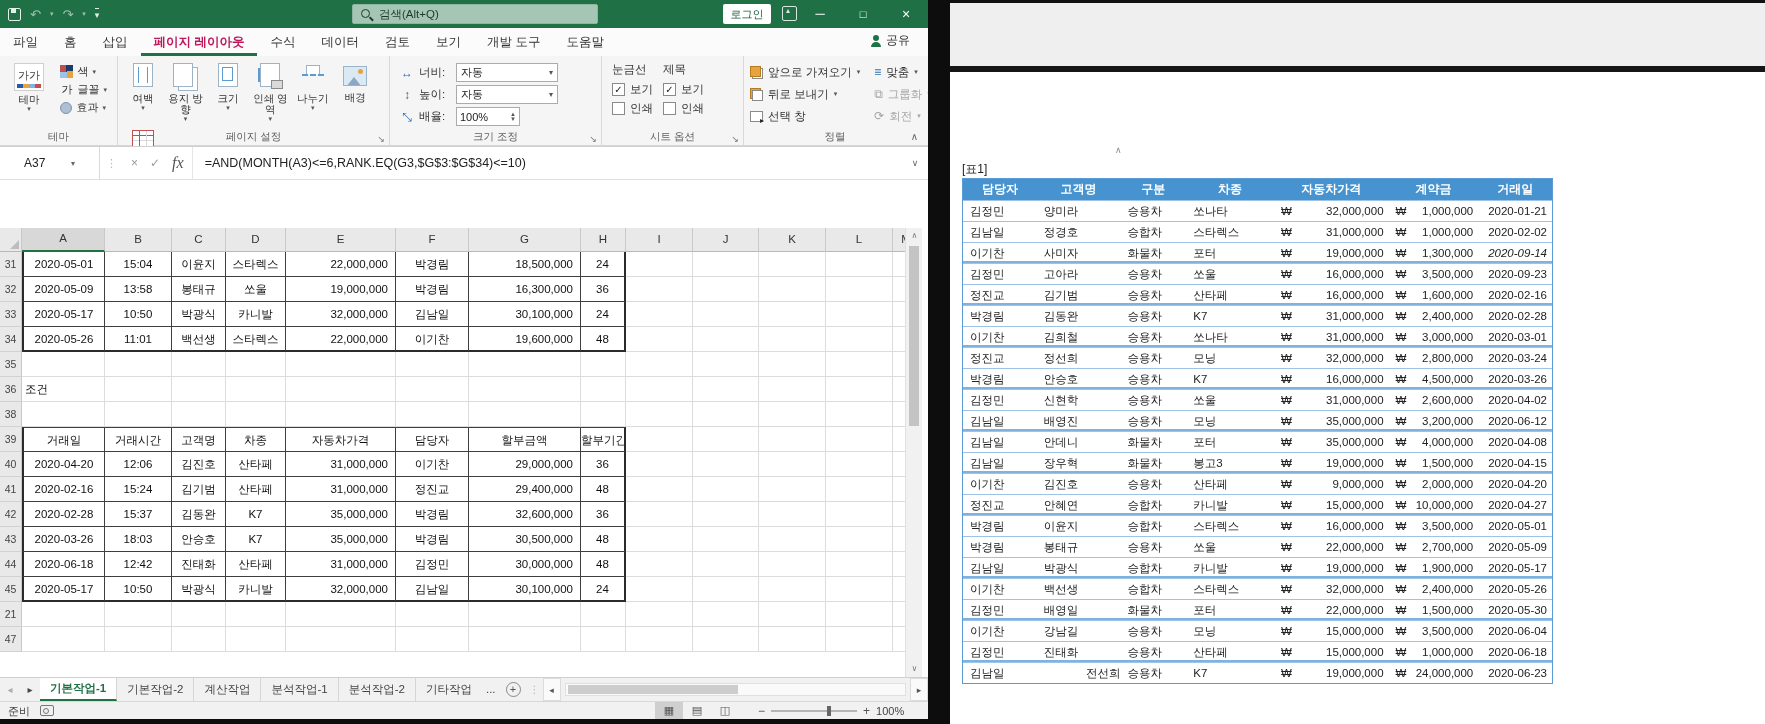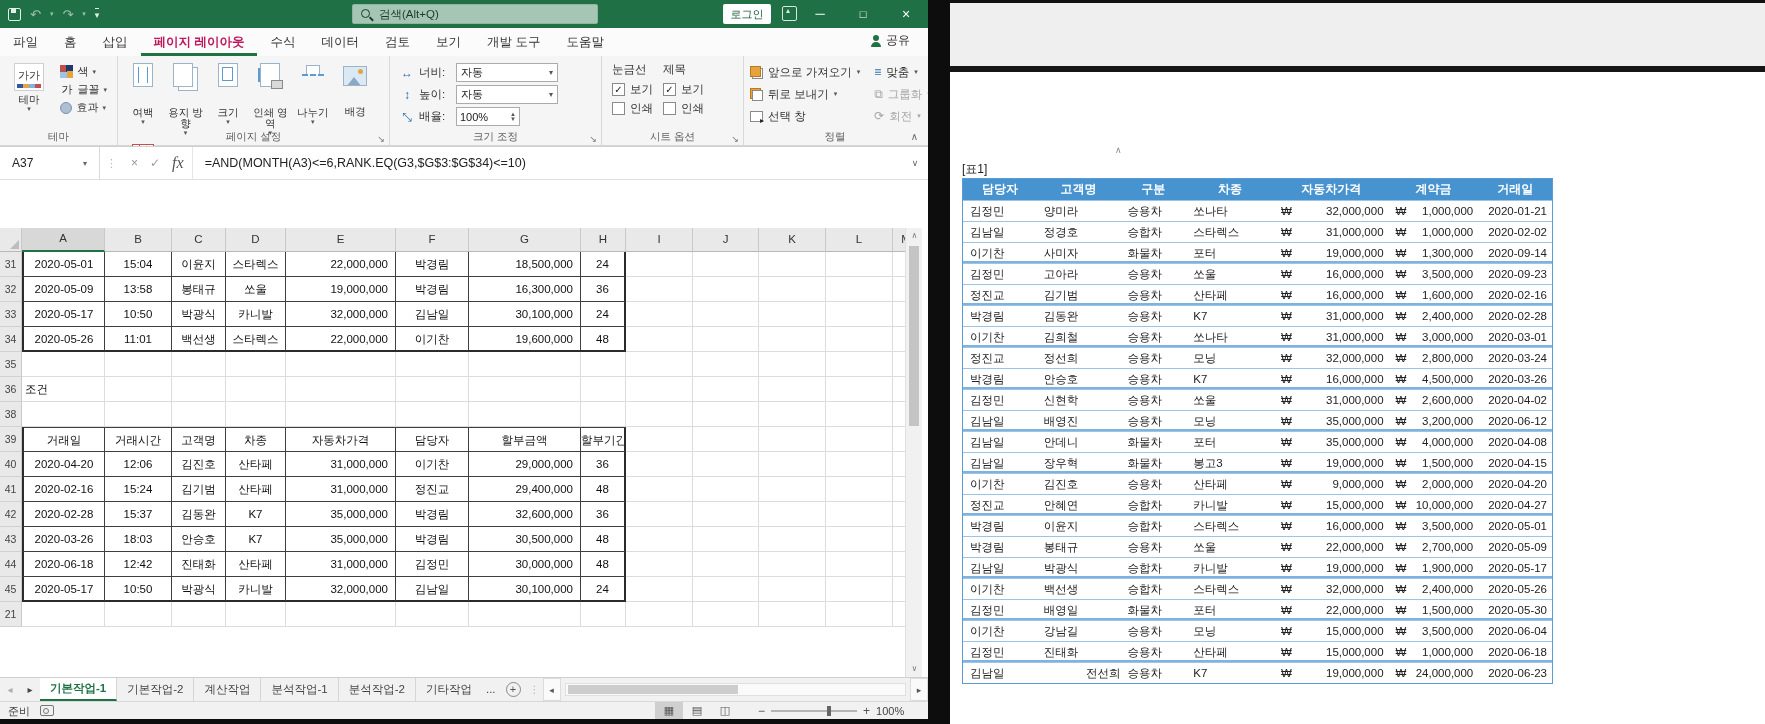--- a/index.html
+++ b/index.html
@@ -58,21 +58,21 @@
     text-align:center; line-height:22px; position:relative; }
   .theme-ic:after { content:""; position:absolute; left:2px; bottom:2px; right:2px; height:4px;
     background:linear-gradient(90deg,#2a5aa3 25%,#e8a33d 25% 50%,#7fb2e5 50% 75%,#c0504d 75%); }
   .vstack { display:inline-flex; flex-direction:column; gap:3px; margin-left:4px; padding-top:4px; vertical-align:top; }
   .smallitem { display:flex; align-items:center; gap:4px; font-size:11px; color:#333; }
   .ic-colors { width:13px; height:13px; background:conic-gradient(#1f3b6e 0 25%,#e8a33d 0 50%,#9dc3e6 0 75%,#c0504d 0); }
   .ic-font { width:13px; height:13px; font-size:11px; line-height:13px; color:#333; text-align:center; }
   .ic-effect { width:12px; height:12px; border-radius:50%; background:#aebfd4; border:1px solid #7d93ad; }
 
   .psbtn { display:inline-flex; flex-direction:column; align-items:center; width:38px; padding-top:3px; vertical-align:top; }
-  .psbtn .blabel { font-size:10.5px; color:#333; line-height:11px; text-align:center; margin-top:20px; }
+  .psbtn .blabel { font-size:10.5px; color:#333; line-height:11px; text-align:center; margin-top:6px; }
   .pg { width:20px; height:24px; background:#fff; border:1px solid #9db3c8; position:relative; }
   .pg-margins:before { content:""; position:absolute; left:4px; right:4px; top:3px; bottom:3px;
     border-left:1px solid #5b9bd5; border-right:1px solid #5b9bd5; }
   .pg-orient { box-shadow:5px 4px 0 -1px #fff, 5px 4px 0 0 #9db3c8; margin-right:5px; }
   .pg-size:before { content:""; position:absolute; left:3px; top:3px; width:9px; height:12px; border:1px solid #5b9bd5; }
   .pg-parea:before { content:""; position:absolute; left:-3px; top:4px; bottom:4px; width:3px; border-left:2px solid #5b9bd5; }
   .pg-parea:after { content:""; position:absolute; right:-4px; bottom:-3px; width:10px; height:7px; background:#d9d9d9; border:1px solid #8a8a8a; }
   .ic-breaks { width:22px; height:24px; position:relative; }
   .ic-breaks:before { content:""; position:absolute; left:4px; right:4px; top:2px; height:8px; border:1px solid #9db3c8; border-bottom:none; background:#fff; }
   .ic-breaks:after { content:""; position:absolute; left:0; right:0; top:11px; border-top:2px dashed #5b9bd5; }
@@ -111,21 +111,21 @@
   .lay-back:after { content:""; position:absolute; right:0; bottom:0; width:9px; height:9px; background:#fff; border:1px solid #8a8a8a; }
   .lay-sel { width:13px; height:11px; background:#fff; border:1px solid #8a8a8a; position:relative; }
   .lay-sel:after { content:"▸"; position:absolute; right:-2px; bottom:-4px; font-size:8px; color:#222; }
   .ic-align { font-size:12px; color:#2f6fad; }
   .ic-gray { font-size:12px; color:#a6a6a6; }
 
   
   .fbar { position:absolute; left:0; top:146px; width:928px; height:34px; background:#fff;
     border-top:1px solid #d0d0d0; border-bottom:1px solid #e0e0e0; display:flex; align-items:center; }
   .namebox { width:100px; height:100%; border-right:1px solid #d9d9d9; display:flex; align-items:center;
-    justify-content:space-between; padding:0 12px; font-size:12px; color:#222; }
+    justify-content:space-between; padding:0 24px; font-size:12px; color:#222; }
   .namebox .dcar { font-size:8px; color:#666; }
   .fdots { color:#b5b5b5; font-size:11px; padding:0 6px; }
   .fbtns { display:flex; gap:12px; padding:0 8px; align-items:center; }
   .fbtn { font-size:12px; color:#9a9a9a; }
   .fx { font-size:16px; color:#555; font-style:italic; font-family:"Liberation Serif","DejaVu Serif",serif; }
   .formula { flex:1; font-size:12.5px; color:#222; padding-left:12px; border-left:1px solid #e6e6e6; height:100%;
     display:flex; align-items:center; }
   .fexp { width:26px; text-align:center; font-size:9px; color:#666; }
   .fext { position:absolute; left:0; top:180px; width:928px; height:48px; background:#fff; }
 
@@ -693,20 +693,36 @@
           <div class="gc al-c" style="width: 110px;"></div>
           <div class="gc al-c" style="width: 73px;"></div>
           <div class="gc al-c" style="width: 112px;"></div>
           <div class="gc al-c" style="width: 45px;"></div>
           <div class="gc al-c" style="width: 67px;"></div>
           <div class="gc al-c" style="width: 66px;"></div>
           <div class="gc al-c" style="width: 67px;"></div>
           <div class="gc al-c" style="width: 67px;"></div>
           <div class="gc al-c" style="width: 27px;"></div>
         </div>
+        <div class="g-row">
+          <div class="rh">47</div>
+          <div class="gc al-c" style="width: 83px;"></div>
+          <div class="gc al-c" style="width: 67px;"></div>
+          <div class="gc al-c" style="width: 54px;"></div>
+          <div class="gc al-c" style="width: 60px;"></div>
+          <div class="gc al-c" style="width: 110px;"></div>
+          <div class="gc al-c" style="width: 73px;"></div>
+          <div class="gc al-c" style="width: 112px;"></div>
+          <div class="gc al-c" style="width: 45px;"></div>
+          <div class="gc al-c" style="width: 67px;"></div>
+          <div class="gc al-c" style="width: 66px;"></div>
+          <div class="gc al-c" style="width: 67px;"></div>
+          <div class="gc al-c" style="width: 67px;"></div>
+          <div class="gc al-c" style="width: 27px;"></div>
+        </div>
       </div>
 
     <div class="vscroll">
       <div class="vs-up">∧</div>
       <div class="vs-thumb"></div>
       <div class="vs-dn">∨</div>
     </div>
 
     <div class="sheetbar">
       <span class="snav dim">◂</span>
@@ -804,21 +820,21 @@
             <div class="c cl" style="width: 66px;">화물차</div>
             <div class="c cl" style="width: 88px;">포터</div>
             <div class="c money" style="width: 115px;">
               <span class="won">₩</span>
               <span class="num">19,000,000</span>
             </div>
             <div class="c money" style="width: 90px;">
               <span class="won">₩</span>
               <span class="num">1,300,000</span>
             </div>
-            <div class="c cr" style="width: 74px;">2020-09-14</div>
+            <div class="c cr" style="width: 74px; font-style: italic;">2020-09-14</div>
           </div>
           <div class="rt-row">
             <div class="c cl" style="width: 74px;">김정민</div>
             <div class="c cl" style="width: 84px;">고아라</div>
             <div class="c cl" style="width: 66px;">승용차</div>
             <div class="c cl" style="width: 88px;">쏘울</div>
             <div class="c money" style="width: 115px;">
               <span class="won">₩</span>
               <span class="num">16,000,000</span>
             </div>

